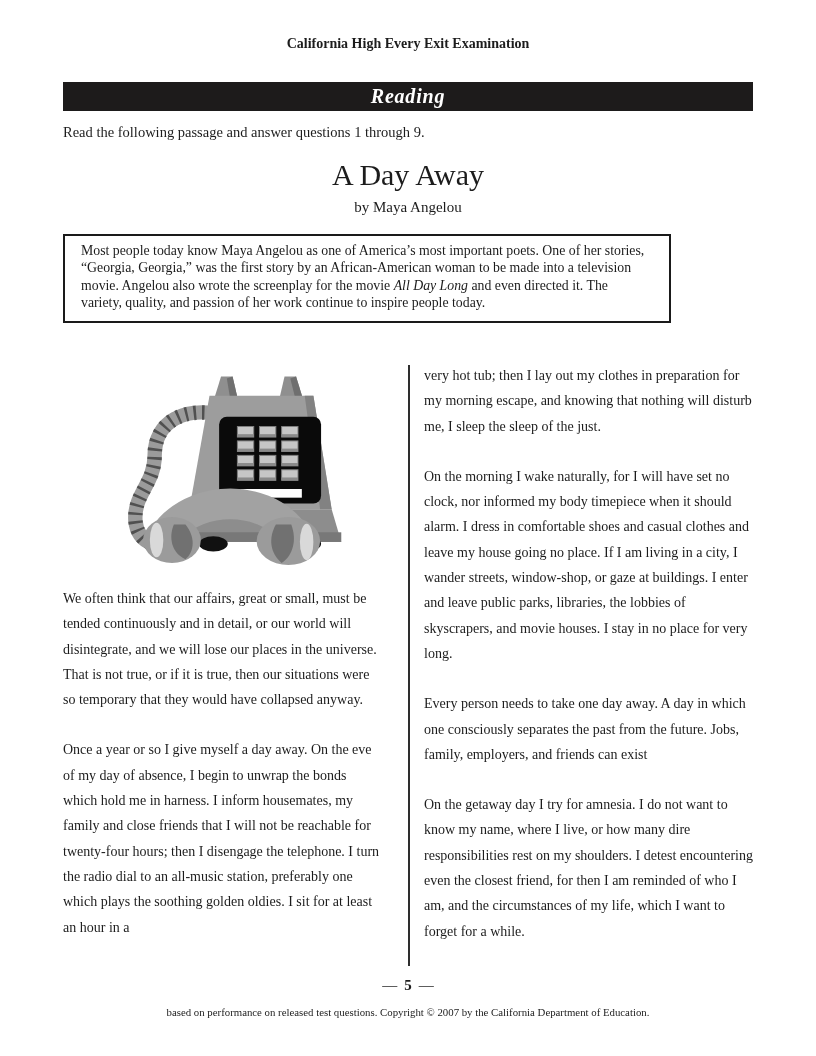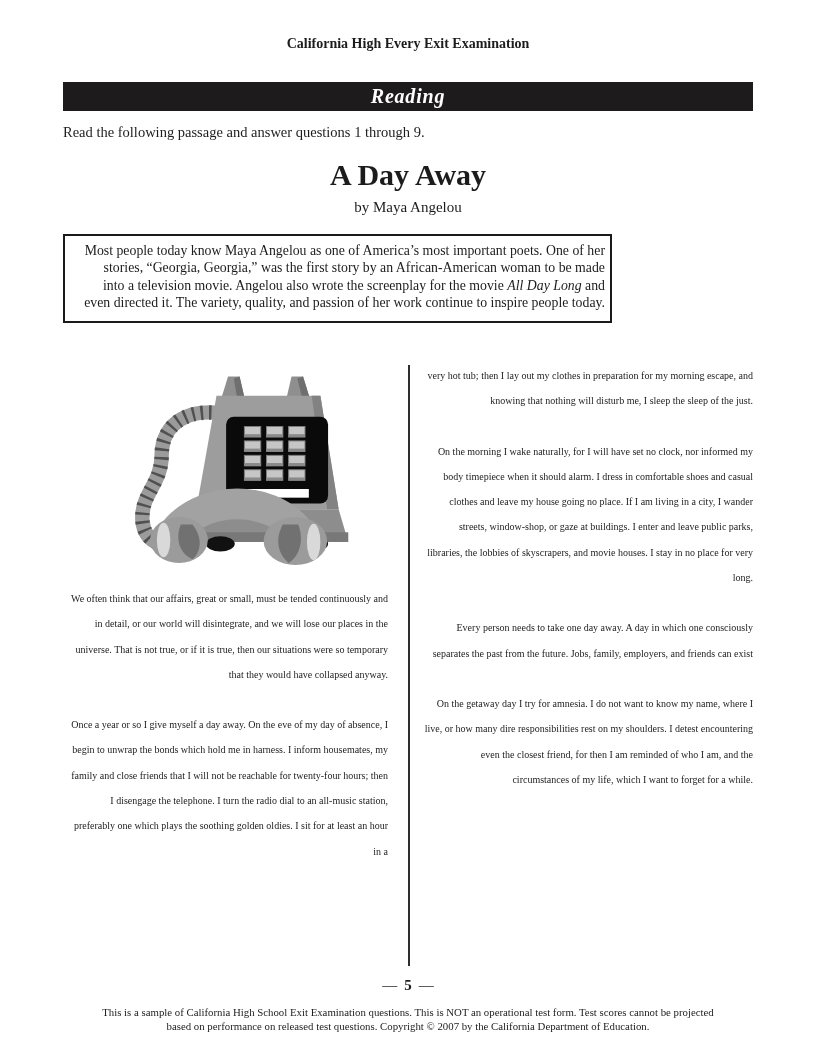--- a/index.html
+++ b/index.html
@@ -20,49 +20,49 @@
     background:#1d1b1b;color:#ffffff;
     text-align:center;font-style:italic;font-weight:bold;
     font-size:20px;line-height:29px;letter-spacing:0.8px;margin-top:21px;
   }
   .instruction{
     position:absolute;top:124px;left:63px;
     font-weight:normal;font-size:14.5px;
   }
   .passage-title{
     position:absolute;top:158px;left:0;right:0;
-    text-align:center;font-weight:bold;font-size:30px;
+    text-align:center;font-weight:normal;font-size:30px;
   }
   .byline{
     position:absolute;top:199px;left:0;right:0;
     text-align:center;font-size:15px;font-family:Liberation Serif, serif;
   }
   .intro-box{
-    position:absolute;top:234px;left:63px;width:549px;
+    position:absolute;top:234px;left:63px;width:608px;
     box-sizing:border-box;border:2px solid #1a1a1a;
-    padding:6px 5px 9px 16px;
-    font-size:13.8px;line-height:17.4px;text-align:right;
+    padding:6px 24px 9px 16px;
+    font-size:13.8px;line-height:17.4px;
   }
   .columns{
     position:absolute;top:363px;left:63px;width:690px;height:604px;
   }
-  .col-left{position:absolute;left:7px;top:0;width:318px;}
+  .col-left{position:absolute;left:0;top:0;width:318px;}
   .col-right{position:absolute;left:361px;top:0;width:329px;}
   .divider{
     position:absolute;left:345px;top:2px;width:2px;height:601px;
     background:#2e2e2e;
   }
   .phone-wrap{
     width:318px;height:202px;margin:0 0 21px 0;
     text-align:center;
   }
   .body-par{
-    font-size:10px;line-height:25.3px;
+    font-size:14px;line-height:25.3px;
     margin:0 0 25px 0;
-    text-align:right;
+    text-align:left;
   }
   .body-par:last-child{margin-bottom:12px;}
   .page-number{
     position:absolute;top:977px;left:0;right:0;
     text-align:center;font-size:15px;
   }
   .page-number .num{font-weight:bold;padding:0 7px;}
   .footer-note{
     position:absolute;top:1006px;left:0;right:0;
     text-align:center;font-size:10.8px;line-height:13.5px;color:#1c1c1c;
@@ -161,17 +161,16 @@
       <p class="body-par">On the morning I wake naturally, for I will have set no clock, nor informed my body timepiece when it should alarm. I dress in comfortable shoes and casual clothes and leave my house going no place. If I am living in a city, I wander streets, window-shop, or gaze at buildings. I enter and leave public parks, libraries, the lobbies of skyscrapers, and movie houses. I stay in no place for very long.</p>
       <p class="body-par">Every person needs to take one day away. A day in which one consciously separates the past from the future. Jobs, family, employers, and friends can exist</p>
       <p class="body-par">On the getaway day I try for amnesia. I do not want to know my name, where I live, or how many dire responsibilities rest on my shoulders. I detest encountering even the closest friend, for then I am reminded of who I am, and the circumstances of my life, which I want to forget for a while.</p>
     </div>
 
   </div>
 
   <div class="page-number"><span>—</span><span class="num">5</span><span>—</span></div>
 
   <div class="footer-note">
-    <div>This is a sample of California High School Exit Examination questions. This is NOT an operational test form. Test scores cannot be projected</div>
     <div>based on performance on released test questions. Copyright © 2007 by the California Department of Education.</div>
   </div>
 
 </div>
 
 </body></html>

